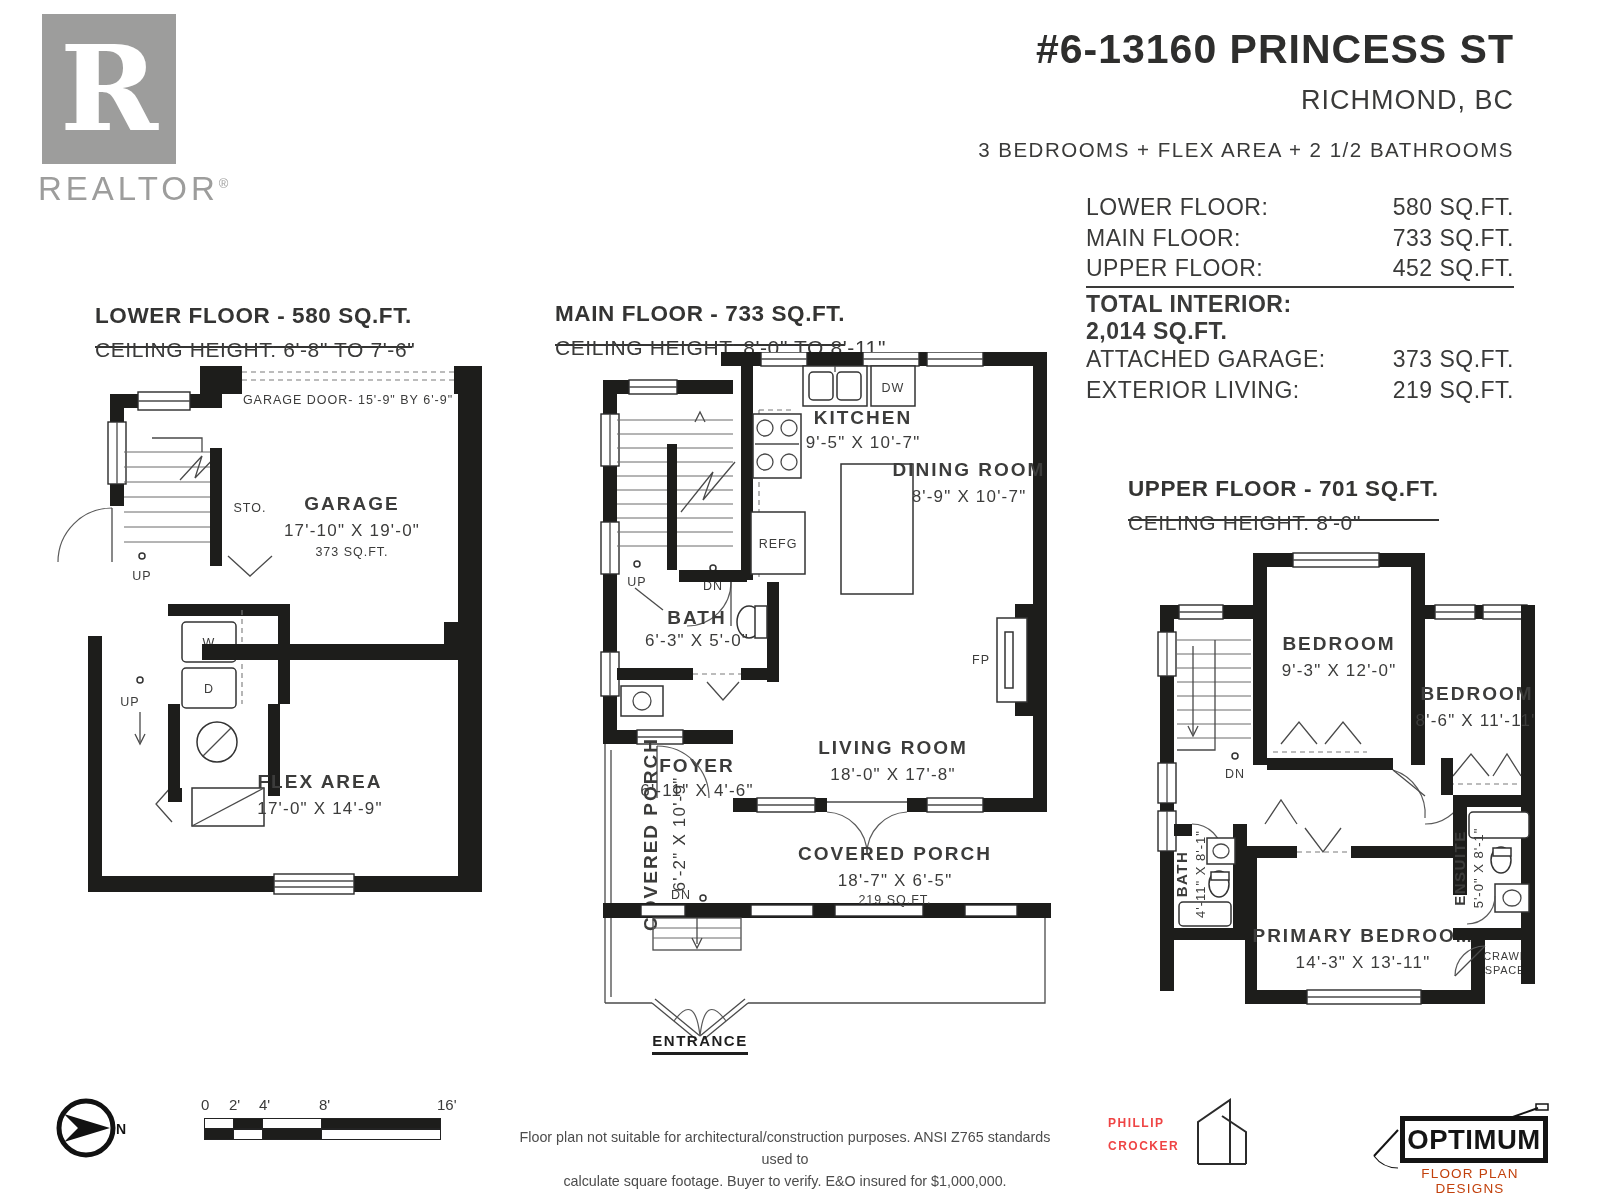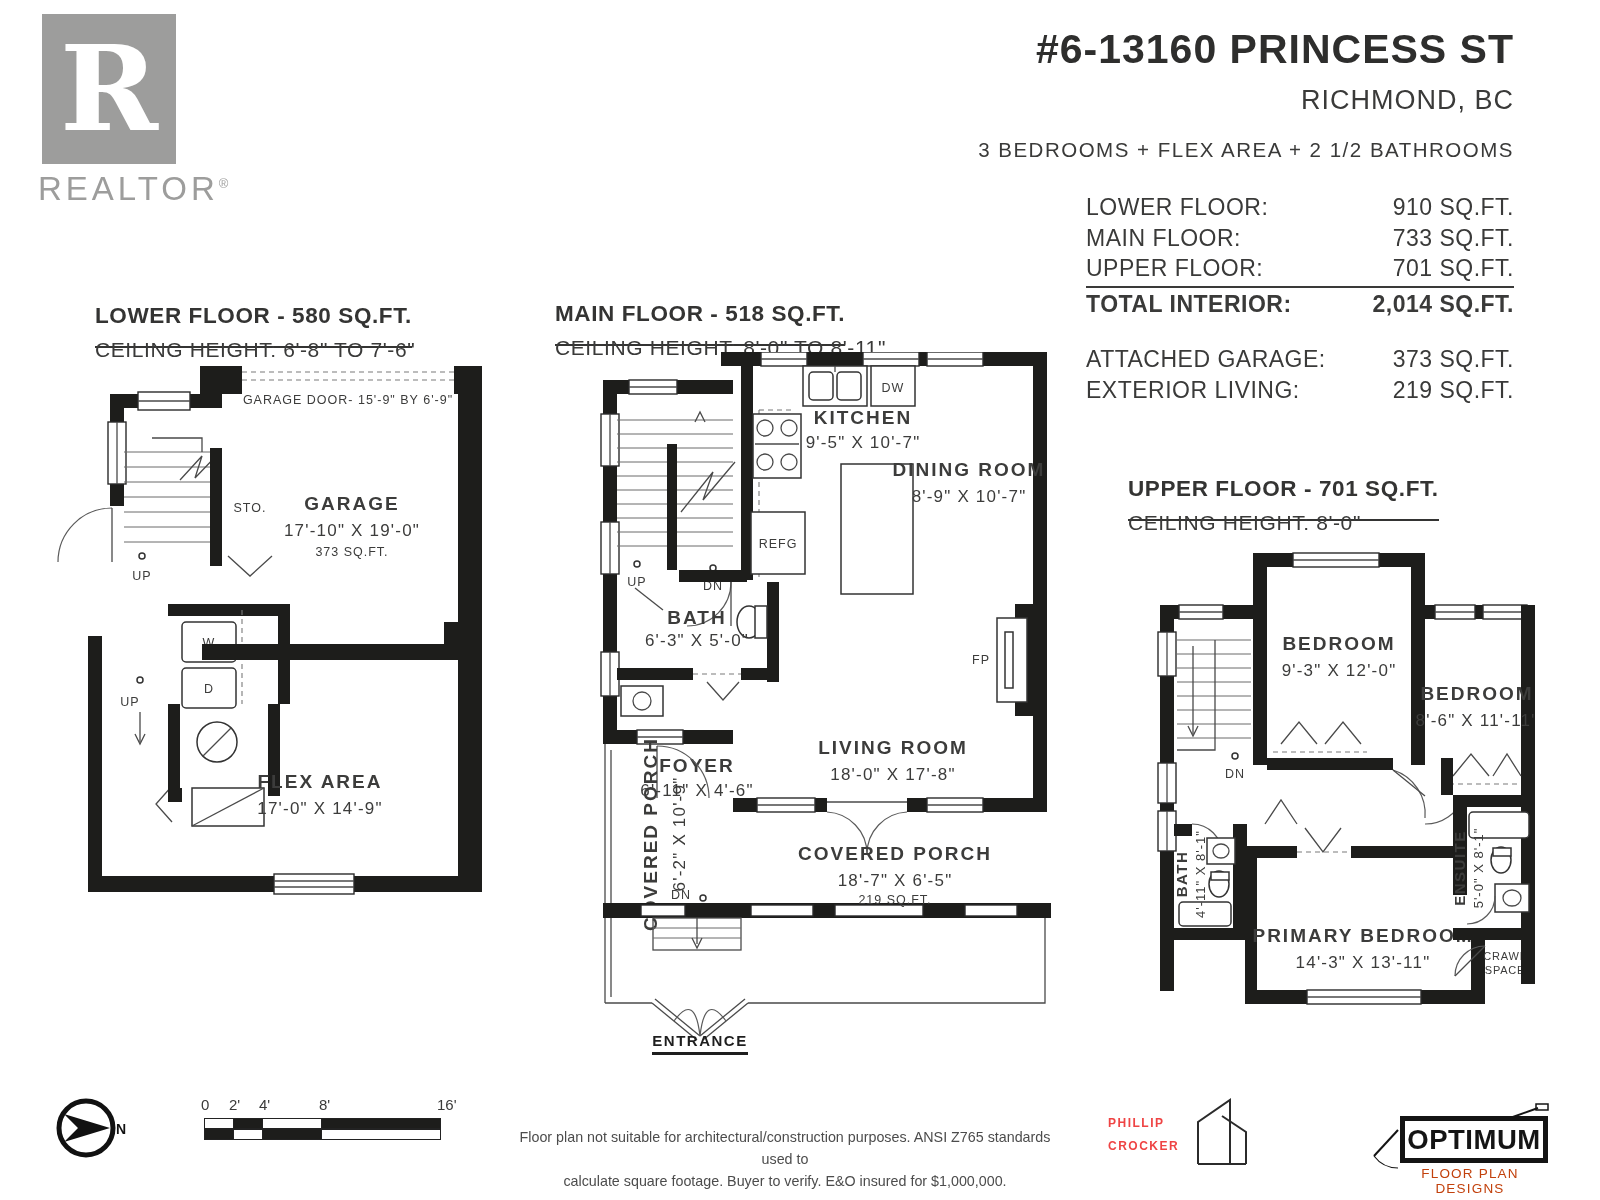--- a/index.html
+++ b/index.html
@@ -8,21 +8,21 @@
   .abs{position:absolute;}
   
   #header{right:86px;top:26px;text-align:right;}
   #address{font-size:41px;font-weight:bold;letter-spacing:1px;color:#2e2e2d;}
   #city{font-size:27px;letter-spacing:1px;margin-top:12px;color:#3a3a39;}
   #summary{font-size:20.5px;letter-spacing:1.5px;margin-top:22px;color:#3a3a39;}
   
   #stats{left:1086px;top:194px;width:428px;font-size:23px;color:#3a3a39;}
   .srow{display:flex;justify-content:space-between;height:30.5px;align-items:baseline;letter-spacing:.5px;}
   .srow.underline{border-bottom:2.5px solid #3a3a39;}
-  .srow.bold{font-weight:bold;padding-top:3px;}
+  .srow.bold{font-weight:bold;padding-top:3px;flex-direction:column;}
   .sgap{height:25px;}
   
   .ftitle{font-size:22.5px;font-weight:bold;letter-spacing:.6px;color:#343433;}
   .ftitle span{border-bottom:2.5px solid #343433;padding-bottom:18px;margin-top:14px;}
   .fsub{font-size:21px;letter-spacing:.6px;margin-top:9px;color:#3a3a39;}
   
   #realtor-box{left:42px;top:14px;width:134px;height:150px;background:#9d9d9c;
                display:flex;align-items:center;justify-content:center;}
   #realtor-r{color:#fff;font-size:118px;font-weight:bold;font-family:"DejaVu Serif",serif;line-height:1;}
   #realtor-text{left:38px;top:170px;width:180px;font-size:33px;letter-spacing:4px;color:#9d9d9c;}
@@ -73,29 +73,29 @@
 
   <div class="abs" id="header">
     <div id="address">#6-13160 PRINCESS ST</div>
     <div id="city">RICHMOND, BC</div>
     <div id="summary">3 BEDROOMS + FLEX AREA + 2 1/2 BATHROOMS</div>
   </div>
 
   <div class="abs" id="stats">
     <div class="srow">
       <span>LOWER FLOOR:</span>
-        <span>910 SQ.FT.</span>
+        <span>580 SQ.FT.</span>
     </div>
     <div class="srow">
       <span>MAIN FLOOR:</span>
         <span>733 SQ.FT.</span>
     </div>
     <div class="srow underline">
       <span>UPPER FLOOR:</span>
-        <span>701 SQ.FT.</span>
+        <span>452 SQ.FT.</span>
     </div>
     <div class="srow bold">
       <span>TOTAL INTERIOR:</span>
         <span>2,014 SQ.FT.</span>
     </div>
     <div class="sgap"></div>
     <div class="srow">
       <span>ATTACHED GARAGE:</span>
         <span>373 SQ.FT.</span>
     </div>
@@ -103,21 +103,21 @@
       <span>EXTERIOR LIVING:</span>
         <span>219 SQ.FT.</span>
     </div>
   </div>
 
   <div class="abs" style="left:95px;top:303px;">
     <div class="ftitle"><span>LOWER FLOOR - 580 SQ.FT.</span></div>
     <div class="fsub">CEILING HEIGHT: 6'-8" TO 7'-6"</div>
   </div>
   <div class="abs" style="left:555px;top:301px;">
-    <div class="ftitle"><span>MAIN FLOOR - 518 SQ.FT.</span></div>
+    <div class="ftitle"><span>MAIN FLOOR - 733 SQ.FT.</span></div>
     <div class="fsub">CEILING HEIGHT: 8'-0" TO 8'-11"</div>
   </div>
   <div class="abs" style="left:1128px;top:476px;">
     <div class="ftitle"><span>UPPER FLOOR - 701 SQ.FT.</span></div>
     <div class="fsub">CEILING HEIGHT: 8'-0"</div>
   </div>
 
   <svg class="abs" style="left:52px;top:360px;" width="430" height="545" viewBox="0 0 430 545">
 
     <line class="dash" x1="190" y1="12" x2="404" y2="12"></line>

